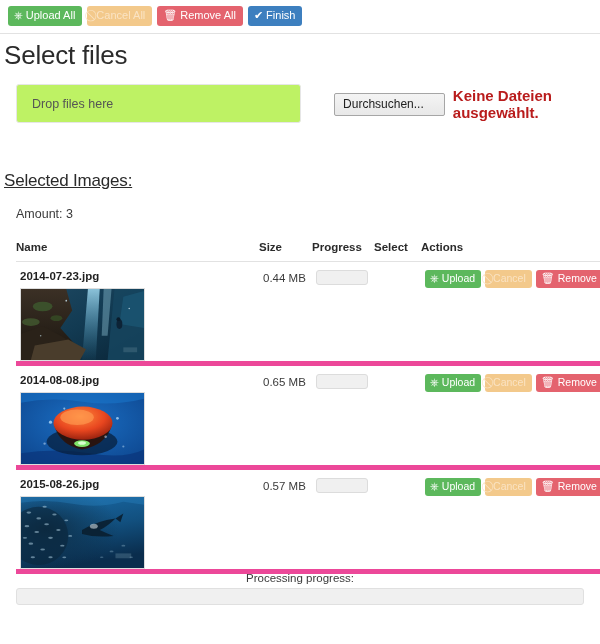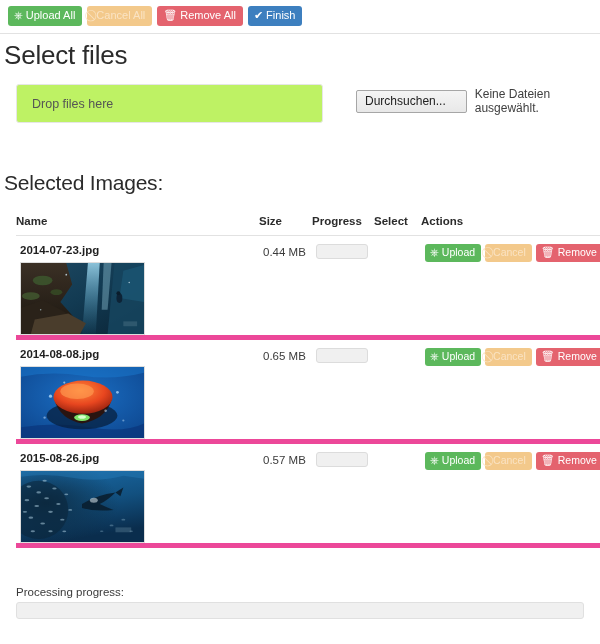--- a/index.html
+++ b/index.html
@@ -55,24 +55,25 @@
     font-family: "Liberation Sans", sans-serif;
     font-weight: 400;
     font-size: 26px;
     color: #2b2b2b;
     margin: 6px 0 0 4px;
     letter-spacing: -0.2px;
   }
   h2.section-title {
     font-family: "Liberation Sans", sans-serif;
     font-weight: 400;
-    font-size: 21px;
+    font-size: 17px;
     color: #2b2b2b;
     margin: 0 0 0 4px;
     letter-spacing: -0.2px;
+    text-decoration: underline;
   }
 
   
   .select-area {
     display: flex;
     align-items: flex-start;
     margin-top: 13px;
     padding: 0 8px 0 16px;
   }
   .dropzone {
@@ -101,22 +102,23 @@
     background: linear-gradient(#f4f4f4, #e8e8e8);
     border: 1px solid #a6a6a6;
     border-radius: 2px;
     font-family: "Liberation Sans", sans-serif;
     font-size: 12px;
     color: #212121;
     padding: 3px 20px 4px 8px;
     cursor: pointer;
   }
   .file-status {
-    font-size: 12px;
-    color: #404040;
+    font-size: 15px;
+    color: #b91c1c;
+    font-weight: bold;
   }
 
   
   .selected-block { margin-top: 48px; }
   .amount {
     margin: 16px 0 0 16px;
     font-size: 12.5px;
     color: #3a3a3a;
   }
 
@@ -182,22 +184,23 @@
     overflow: hidden;
     position: relative;
     display: block;
   }
   .thumb svg { display: block; width: 100%; height: 100%; }
 
   
   .processing {
     position: absolute;
     left: 16px;
-    top: 586px;
+    top: 572px;
     width: 568px;
+    text-align: center;
   }
   .processing-label {
     font-size: 11.5px;
     color: #3a3a3a;
     margin-bottom: 4px;
   }
   .processing-bar {
     width: 568px;
     height: 17px;
     background: #f0f0f0;
@@ -236,20 +239,21 @@
     <span class="dropzone-label">Drop files here</span>
   </div>
   <div class="file-input-wrap">
     <button class="browse-btn">Durchsuchen...</button>
     <span class="file-status">Keine Dateien ausgewählt.</span>
   </div>
 </div>
 
 <div class="selected-block">
   <h2 class="section-title">Selected Images:</h2>
+  <div class="amount">Amount: 3</div>
 
   <table class="files">
     <colgroup>
       <col class="c-name">
         <col class="c-size">
         <col class="c-prog">
         <col class="c-stat">
         <col class="c-act">
     </colgroup>
     <thead>

